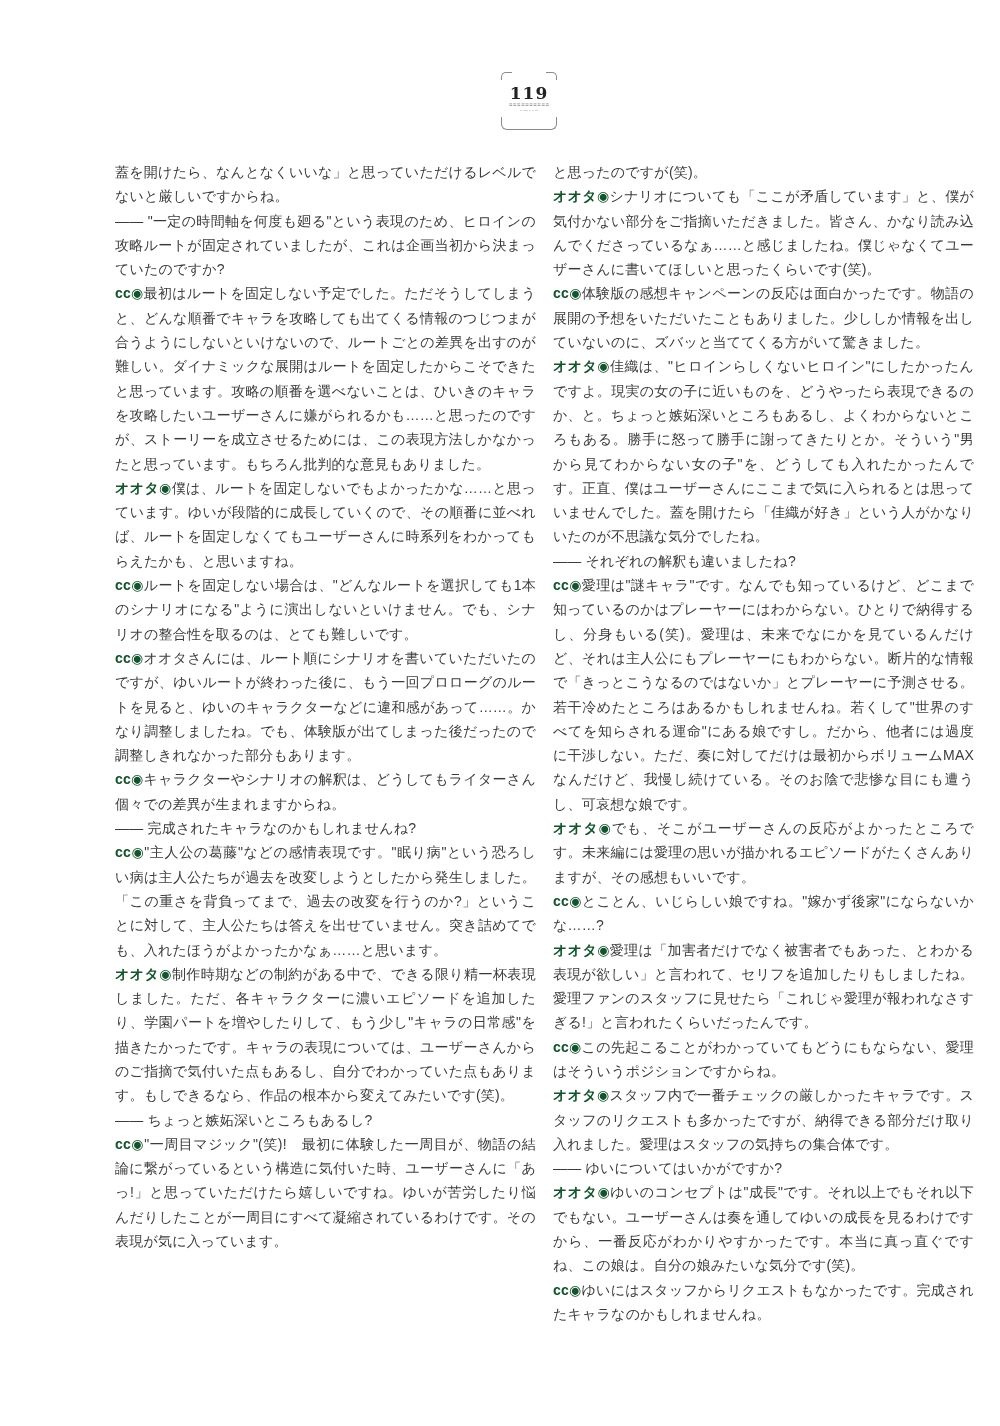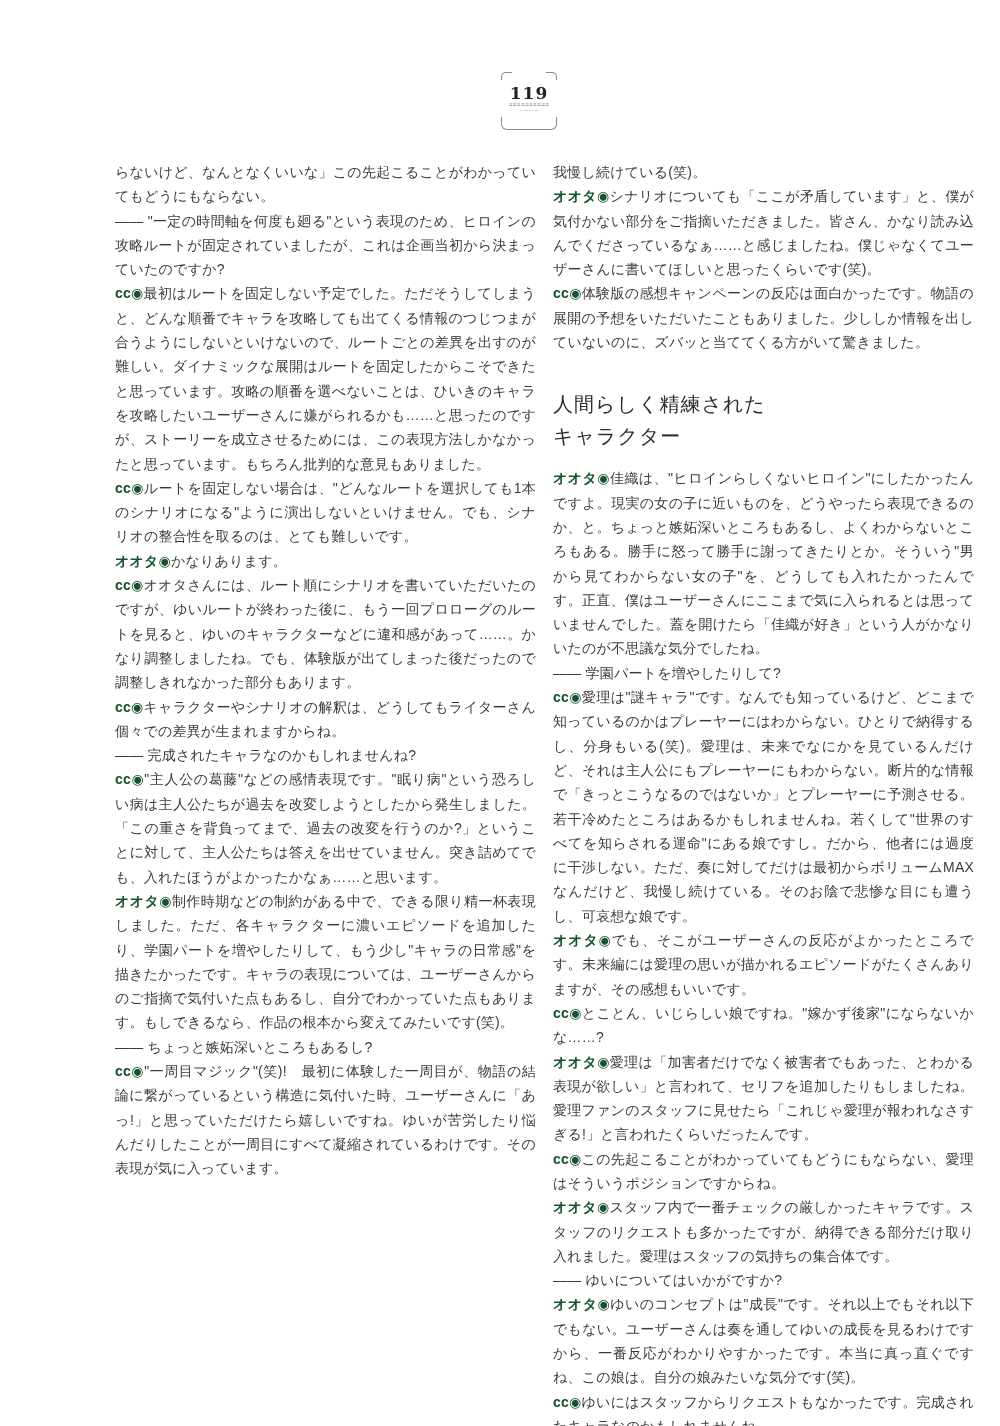--- a/index.html
+++ b/index.html
@@ -66,47 +66,43 @@
   <div class="page-marker">
     <span class="corner tl"></span>
     <span class="corner tr"></span>
     <div class="pm-num">119</div>
     <div class="pm-cap1">〓〓〓〓〓〓〓〓〓〓</div>
     <div class="pm-cap2">-- ----- -- -- ---</div>
     <div class="pm-bottom"></div>
   </div>
 
   <div class="col col-left" id="col-left">
-      <p>らないけど、なんとなくいいな」この先起こることがわかっていてもどうにもならない。</p>
+      <p>蓋を開けたら、なんとなくいいな」と思っていただけるレベルでないと厳しいですからね。</p>
       <p class="question">―― "一定の時間軸を何度も廻る"という表現のため、ヒロインの攻略ルートが固定されていましたが、これは企画当初から決まっていたのですか?</p>
       <p><b class="spk">cc◉</b>最初はルートを固定しない予定でした。ただそうしてしまうと、どんな順番でキャラを攻略しても出てくる情報のつじつまが合うようにしないといけないので、ルートごとの差異を出すのが難しい。ダイナミックな展開はルートを固定したからこそできたと思っています。攻略の順番を選べないことは、ひいきのキャラを攻略したいユーザーさんに嫌がられるかも……と思ったのですが、ストーリーを成立させるためには、この表現方法しかなかったと思っています。もちろん批判的な意見もありました。</p>
+      <p><b class="spk">オオタ◉</b>僕は、ルートを固定しないでもよかったかな……と思っています。ゆいが段階的に成長していくので、その順番に並べれば、ルートを固定しなくてもユーザーさんに時系列をわかってもらえたかも、と思いますね。</p>
       <p><b class="spk">cc◉</b>ルートを固定しない場合は、"どんなルートを選択しても1本のシナリオになる"ように演出しないといけません。でも、シナリオの整合性を取るのは、とても難しいです。</p>
-      <p><b class="spk">オオタ◉</b>かなりあります。</p>
       <p><b class="spk">cc◉</b>オオタさんには、ルート順にシナリオを書いていただいたのですが、ゆいルートが終わった後に、もう一回プロローグのルートを見ると、ゆいのキャラクターなどに違和感があって……。かなり調整しましたね。でも、体験版が出てしまった後だったので調整しきれなかった部分もあります。</p>
       <p><b class="spk">cc◉</b>キャラクターやシナリオの解釈は、どうしてもライターさん個々での差異が生まれますからね。</p>
       <p class="question">―― 完成されたキャラなのかもしれませんね?</p>
       <p><b class="spk">cc◉</b>"主人公の葛藤"などの感情表現です。"眠り病"という恐ろしい病は主人公たちが過去を改変しようとしたから発生しました。「この重さを背負ってまで、過去の改変を行うのか?」ということに対して、主人公たちは答えを出せていません。突き詰めてでも、入れたほうがよかったかなぁ……と思います。</p>
       <p><b class="spk">オオタ◉</b>制作時期などの制約がある中で、できる限り精一杯表現しました。ただ、各キャラクターに濃いエピソードを追加したり、学園パートを増やしたりして、もう少し"キャラの日常感"を描きたかったです。キャラの表現については、ユーザーさんからのご指摘で気付いた点もあるし、自分でわかっていた点もあります。もしできるなら、作品の根本から変えてみたいです(笑)。</p>
       <p class="question">―― ちょっと嫉妬深いところもあるし?</p>
       <p><b class="spk">cc◉</b>"一周目マジック"(笑)!　最初に体験した一周目が、物語の結論に繋がっているという構造に気付いた時、ユーザーさんに「あっ!」と思っていただけたら嬉しいですね。ゆいが苦労したり悩んだりしたことが一周目にすべて凝縮されているわけです。その表現が気に入っています。</p>
     </div>
 
   <div class="col col-right">
     <div id="col-right-top">
-        <p>我慢し続けている(笑)。</p>
+        <p>と思ったのですが(笑)。</p>
         <p><b class="spk">オオタ◉</b>シナリオについても「ここが矛盾しています」と、僕が気付かない部分をご指摘いただきました。皆さん、かなり読み込んでくださっているなぁ……と感じましたね。僕じゃなくてユーザーさんに書いてほしいと思ったくらいです(笑)。</p>
         <p><b class="spk">cc◉</b>体験版の感想キャンペーンの反応は面白かったです。物語の展開の予想をいただいたこともありました。少ししか情報を出していないのに、ズバッと当ててくる方がいて驚きました。</p>
       </div>
-    <h2 class="section-heading">
-      <span>人間らしく精練された</span>
-      <span>キャラクター</span>
-    </h2>
     <div id="col-right-main">
         <p><b class="spk">オオタ◉</b>佳織は、"ヒロインらしくないヒロイン"にしたかったんですよ。現実の女の子に近いものを、どうやったら表現できるのか、と。ちょっと嫉妬深いところもあるし、よくわからないところもある。勝手に怒って勝手に謝ってきたりとか。そういう"男から見てわからない女の子"を、どうしても入れたかったんです。正直、僕はユーザーさんにここまで気に入られるとは思っていませんでした。蓋を開けたら「佳織が好き」という人がかなりいたのが不思議な気分でしたね。</p>
-        <p class="question">―― 学園パートを増やしたりして?</p>
+        <p class="question">―― それぞれの解釈も違いましたね?</p>
         <p><b class="spk">cc◉</b>愛理は"謎キャラ"です。なんでも知っているけど、どこまで知っているのかはプレーヤーにはわからない。ひとりで納得するし、分身もいる(笑)。愛理は、未来でなにかを見ているんだけど、それは主人公にもプレーヤーにもわからない。断片的な情報で「きっとこうなるのではないか」とプレーヤーに予測させる。若干冷めたところはあるかもしれませんね。若くして"世界のすべてを知らされる運命"にある娘ですし。だから、他者には過度に干渉しない。ただ、奏に対してだけは最初からボリュームMAXなんだけど、我慢し続けている。そのお陰で悲惨な目にも遭うし、可哀想な娘です。</p>
         <p><b class="spk">オオタ◉</b>でも、そこがユーザーさんの反応がよかったところです。未来編には愛理の思いが描かれるエピソードがたくさんありますが、その感想もいいです。</p>
         <p><b class="spk">cc◉</b>とことん、いじらしい娘ですね。"嫁かず後家"にならないかな……?</p>
         <p><b class="spk">オオタ◉</b>愛理は「加害者だけでなく被害者でもあった、とわかる表現が欲しい」と言われて、セリフを追加したりもしましたね。愛理ファンのスタッフに見せたら「これじゃ愛理が報われなさすぎる!」と言われたくらいだったんです。</p>
         <p><b class="spk">cc◉</b>この先起こることがわかっていてもどうにもならない、愛理はそういうポジションですからね。</p>
         <p><b class="spk">オオタ◉</b>スタッフ内で一番チェックの厳しかったキャラです。スタッフのリクエストも多かったですが、納得できる部分だけ取り入れました。愛理はスタッフの気持ちの集合体です。</p>
         <p class="question">―― ゆいについてはいかがですか?</p>
         <p><b class="spk">オオタ◉</b>ゆいのコンセプトは"成長"です。それ以上でもそれ以下でもない。ユーザーさんは奏を通してゆいの成長を見るわけですから、一番反応がわかりやすかったです。本当に真っ直ぐですね、この娘は。自分の娘みたいな気分です(笑)。</p>
         <p><b class="spk">cc◉</b>ゆいにはスタッフからリクエストもなかったです。完成されたキャラなのかもしれませんね。</p>
       </div>

